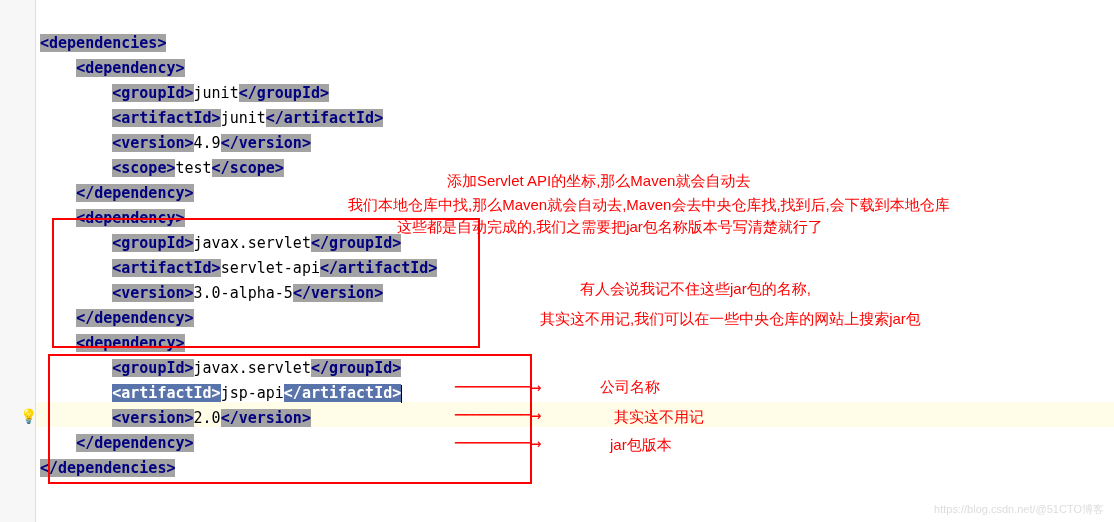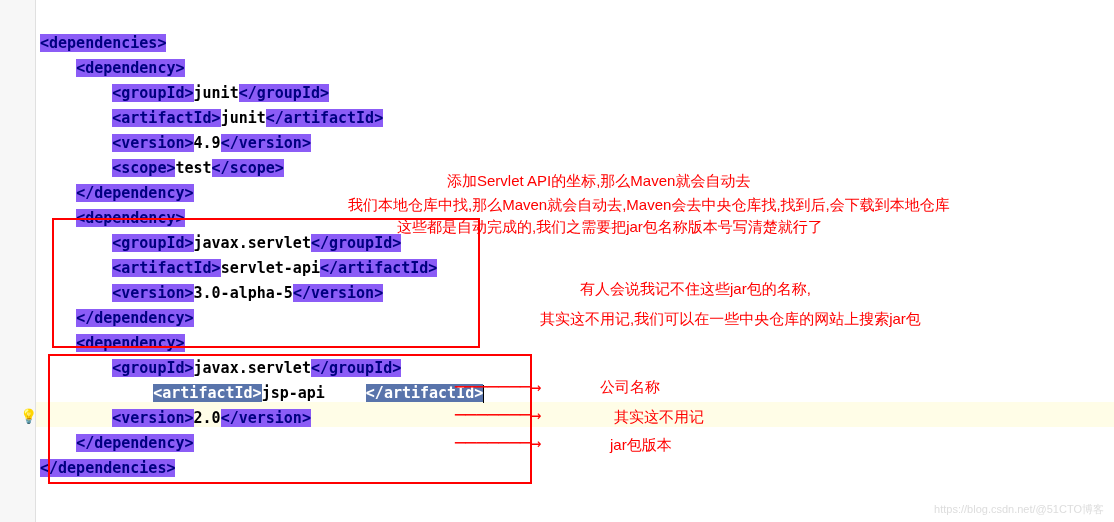--- a/index.html
+++ b/index.html
@@ -29,23 +29,23 @@
       color: #f0a020;
     }
     .code {
       position: absolute;
       left: 40px;
       top: 6px;
       white-space: pre;
       font-weight: bold;
       line-height: 25px;
     }
-    .t { color: #000080; background: #8b5cf6; }
-    .v { color: #000000; font-weight: bold; }
-    .sel { background: #5974ab; color: #ffffff; margin-left: 41px; }
+    .t { color: #000080; background: #a3a3a3; }
+    .v { color: #000000; font-weight: normal; }
+    .sel { background: #5974ab; color: #ffffff; }
     .cursor-line {
       position: absolute;
       left: 36px;
       top: 402px;
       height: 25px;
       width: 1078px;
       background: #fffde7;
       z-index: -1;
     }
     .caret {

